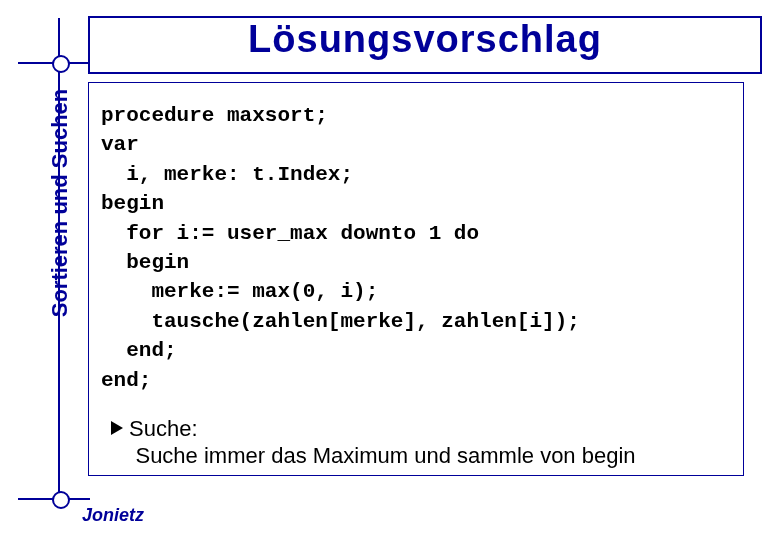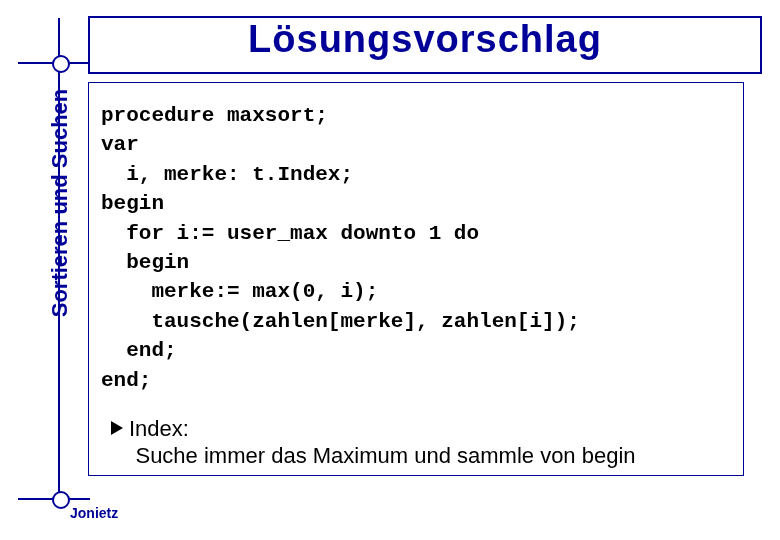--- a/index.html
+++ b/index.html
@@ -107,25 +107,26 @@
     display: inline-block;
     width: 0; height: 0;
     border-top: 7px solid transparent;
     border-bottom: 7px solid transparent;
     border-left: 12px solid #000;
     margin-right: 6px;
     vertical-align: 1px;
   }
   .footer {
     position: absolute;
-    left: 70px;
+    left: 82px;
     top: 505px;
-    font-size: 14px;
+    font-size: 18px;
     font-weight: bold;
     color: #000099;
+    font-style: italic;
   }
 </style>
 </head>
 <body>
 
 <div class="vline"></div>
 <div class="hline-top"></div>
 <div class="hline-bottom"></div>
 <div class="dot dot-top"></div>
 <div class="dot dot-bottom"></div>
@@ -141,18 +142,18 @@
 var
   i, merke: t.Index;
 begin
   for i:= user_max downto 1 do
   begin
     merke:= max(0, i);
     tausche(zahlen[merke], zahlen[i]);
   end;
 end;</div>
   <div class="idea-block">
-    <span class="idea-arrow"></span><span>Index:</span><br>
+    <span class="idea-arrow"></span><span>Suche:</span><br>
     &nbsp;&nbsp;&nbsp;&nbsp;<span>Suche immer das Maximum und sammle von begin</span>
   </div>
 </div>
 
 <div class="footer">Jonietz</div>
 
 </body></html>

